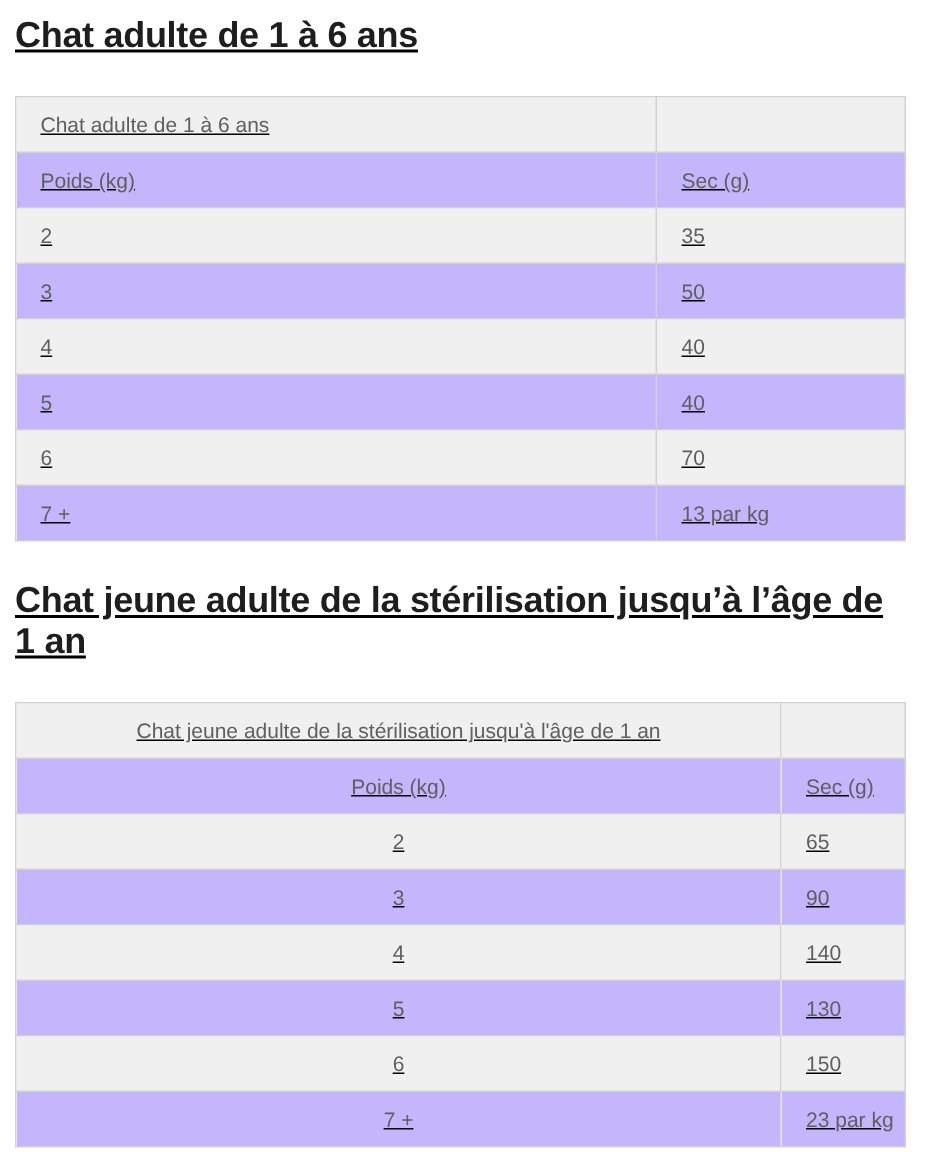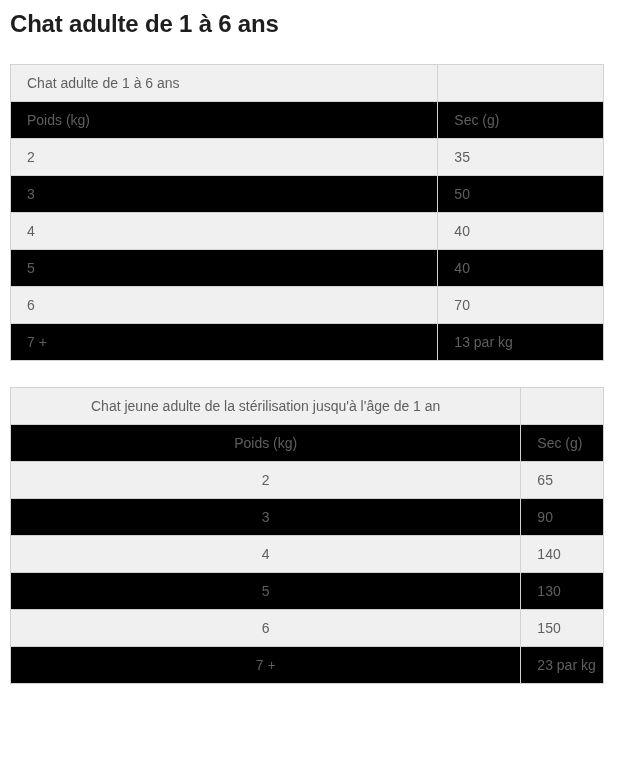--- a/index.html
+++ b/index.html
@@ -8,20 +8,21 @@
     background: #ffffff;
   }
   body {
     width: 618px;
     font-family: "Liberation Sans", "DejaVu Sans", sans-serif;
     -webkit-font-smoothing: antialiased;
   }
   .content {
     padding: 10px 14px 14px 10px;
     box-sizing: border-box;
+    text-decoration: underline;
   }
   h2.section-heading {
     margin: 0 0 27px 0;
     font-size: 24px;
     line-height: 27px;
     font-weight: 700;
     color: #1e1e1e;
     letter-spacing: -0.2px;
   }
   table.feeding-table {
@@ -34,21 +35,21 @@
     border: 1px solid #d2d2d2;
     padding: 10px 16px;
     font-size: 14px;
     line-height: 16px;
     color: #5f5f5f;
     vertical-align: middle;
     overflow: hidden;
     white-space: nowrap;
   }
   table.feeding-table tr {
-    background: #000000;
+    background: #c4b5fd;
   }
   table.feeding-table tr:nth-child(odd) {
     background: #f0f0f1;
   }
   table.t1 td:first-child { width: 66.5%; }
   table.t2 td:first-child { width: 80.5%; text-align: center; }
   table.feeding-table:last-child { margin-bottom: 0; }
 </style>
 </head>
 <body>
@@ -87,20 +88,21 @@
         <td>6</td>
         <td>70</td>
       </tr>
       <tr>
         <td>7 +</td>
         <td>13 par kg</td>
       </tr>
     </tbody>
   </table>
 
+  <h2 class="section-heading">Chat jeune adulte de la stérilisation jusqu’à l’âge de 1 an</h2>
 
   <table class="feeding-table t2">
     <tbody>
       <tr>
         <td>Chat jeune adulte de la stérilisation jusqu'à l'âge de 1 an</td>
         <td></td>
       </tr>
       <tr>
         <td>Poids (kg)</td>
         <td>Sec (g)</td>

